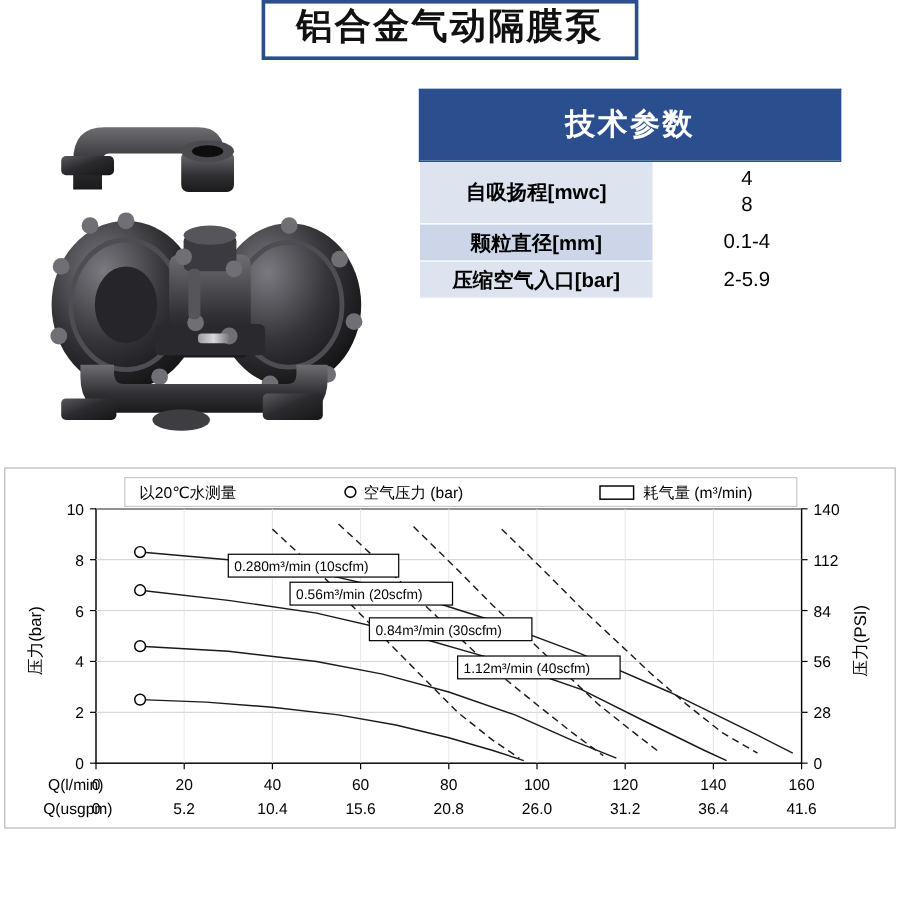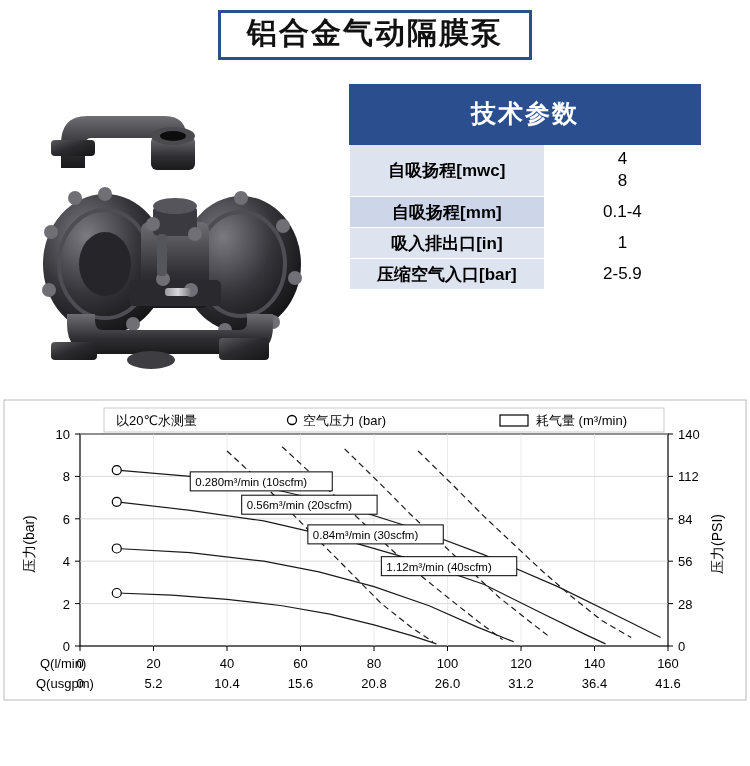--- a/index.html
+++ b/index.html
@@ -9,21 +9,20 @@
     font-family:"Liberation Sans","DejaVu Sans",sans-serif;
     position:relative;
     overflow:hidden;
   }
   
   .title-wrap{
     width:100%;
     display:flex;
     justify-content:center;
     align-items:center;
-    padding-top:10px;
     box-sizing:border-box;
   }
   .title-box{
     border:3px solid #2b4f8e;
     padding:3px 26px 6px 26px;
     font-size:30px;
     font-weight:bold;
     color:#111;
     letter-spacing:2px;
     line-height:1.15;
@@ -183,26 +182,22 @@
     <table class="spec">
       <tbody>
           <tr>
         <th colspan="2">技术参数</th>
       </tr>
       <tr>
         <td class="k">自吸扬程[mwc]</td>
         <td class="v v2">4<br>8</td>
       </tr>
       <tr class="alt">
-        <td class="k">自吸扬程[mm]</td>
+        <td class="k">颗粒直径[mm]</td>
         <td class="v">0.1-4</td>
-      </tr>
-      <tr>
-        <td class="k">吸入排出口[in]</td>
-        <td class="v">1</td>
       </tr>
       <tr>
         <td class="k">压缩空气入口[bar]</td>
         <td class="v">2-5.9</td>
       </tr>
     </tbody>
       </table>
   </div>
 </div>
 

